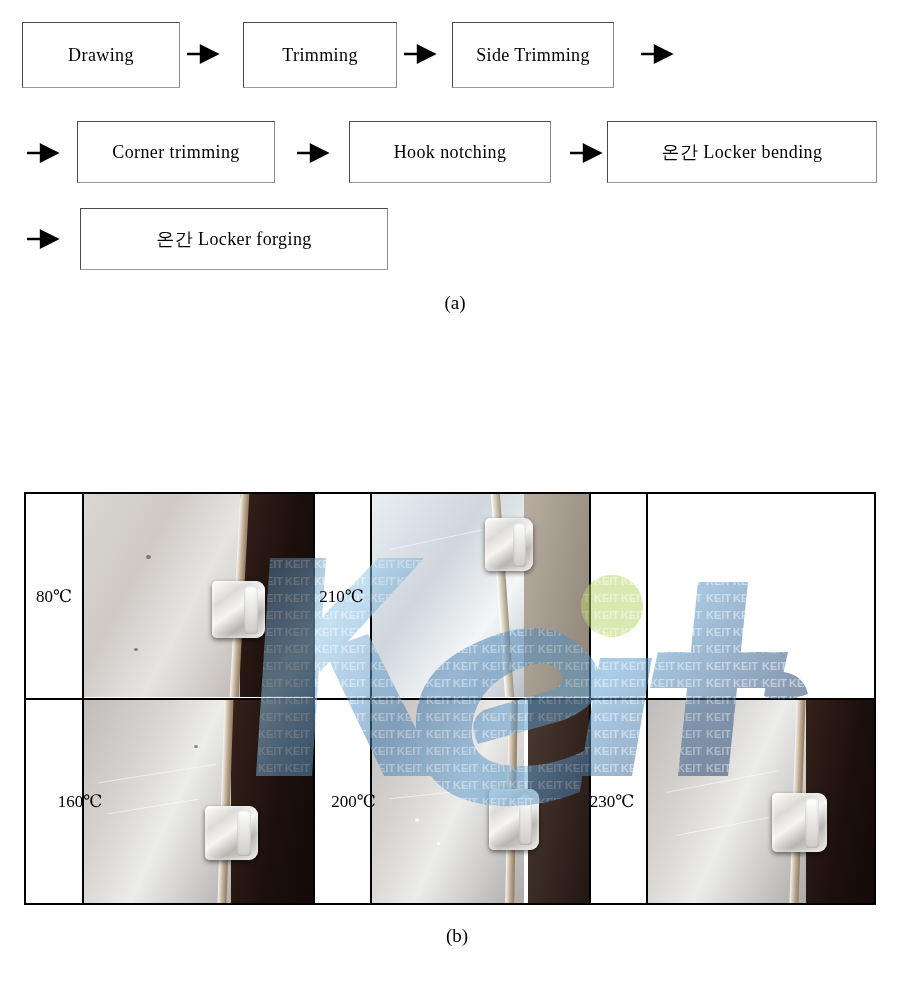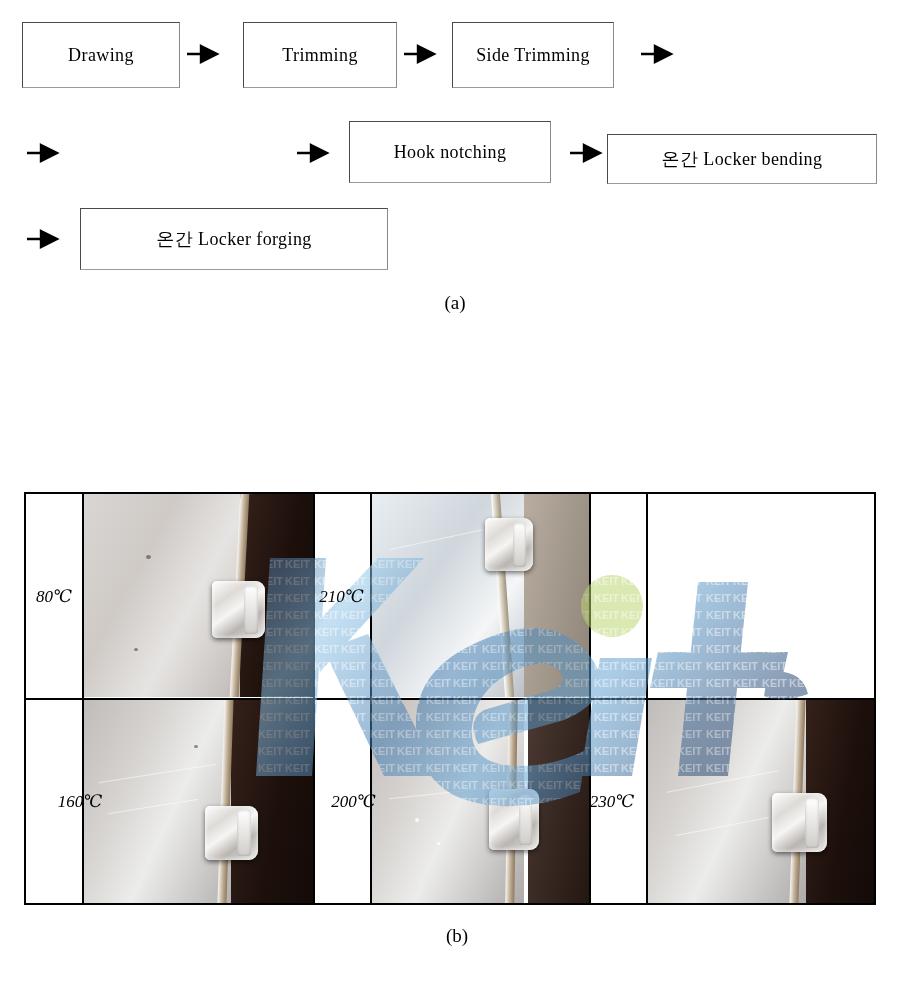--- a/index.html
+++ b/index.html
@@ -62,21 +62,20 @@
   .hline { position: absolute; left: 0; right: 0; height: 2px; background: #000; }
 
   .cell-label {
     position: absolute;
     display: flex;
     align-items: center;
     justify-content: center;
     font-size: 17px;
     background: transparent;
     z-index: 4;
-    font-style: italic;
   }
 
   .photo {
     position: absolute;
     overflow: hidden;
     z-index: 2;
   }
   .photo .inner { position: absolute; inset: 0; }
 
   
@@ -135,34 +134,37 @@
 
   <svg class="arrow" style="left:641px; top:43px;" viewBox="0 0 34 22">
     <path d="M0 11 H16 M14 3 L30 11 L14 19 Z" stroke="#000" stroke-width="2.4" fill="#000"></path>
   </svg>
 
 
   <svg class="arrow" style="left:27px; top:142px;" viewBox="0 0 34 22">
     <path d="M0 11 H16 M14 3 L30 11 L14 19 Z" stroke="#000" stroke-width="2.4" fill="#000"></path>
   </svg>
 
+  <div class="pbox" style="left:77px; top:121px; width:198px; height:62px;">
+    <span>Corner trimming</span>
+  </div>
 
   <svg class="arrow" style="left:297px; top:142px;" viewBox="0 0 34 22">
     <path d="M0 11 H16 M14 3 L30 11 L14 19 Z" stroke="#000" stroke-width="2.4" fill="#000"></path>
   </svg>
 
   <div class="pbox" style="left:349px; top:121px; width:202px; height:62px;">
     <span>Hook notching</span>
   </div>
 
   <svg class="arrow" style="left:570px; top:142px;" viewBox="0 0 34 22">
     <path d="M0 11 H16 M14 3 L30 11 L14 19 Z" stroke="#000" stroke-width="2.4" fill="#000"></path>
   </svg>
 
-  <div class="pbox" style="left:607px; top:134px; width:270px; height:50px;">
+  <div class="pbox" style="left:607px; top:121px; width:270px; height:62px;">
     <span>온간 Locker bending</span>
   </div>
 
   <svg class="arrow" style="left:27px; top:228px;" viewBox="0 0 34 22">
     <path d="M0 11 H16 M14 3 L30 11 L14 19 Z" stroke="#000" stroke-width="2.4" fill="#000"></path>
   </svg>
 
   <div class="pbox" style="left:80px; top:208px; width:308px; height:62px;">
     <span>온간 Locker forging</span>
   </div>

